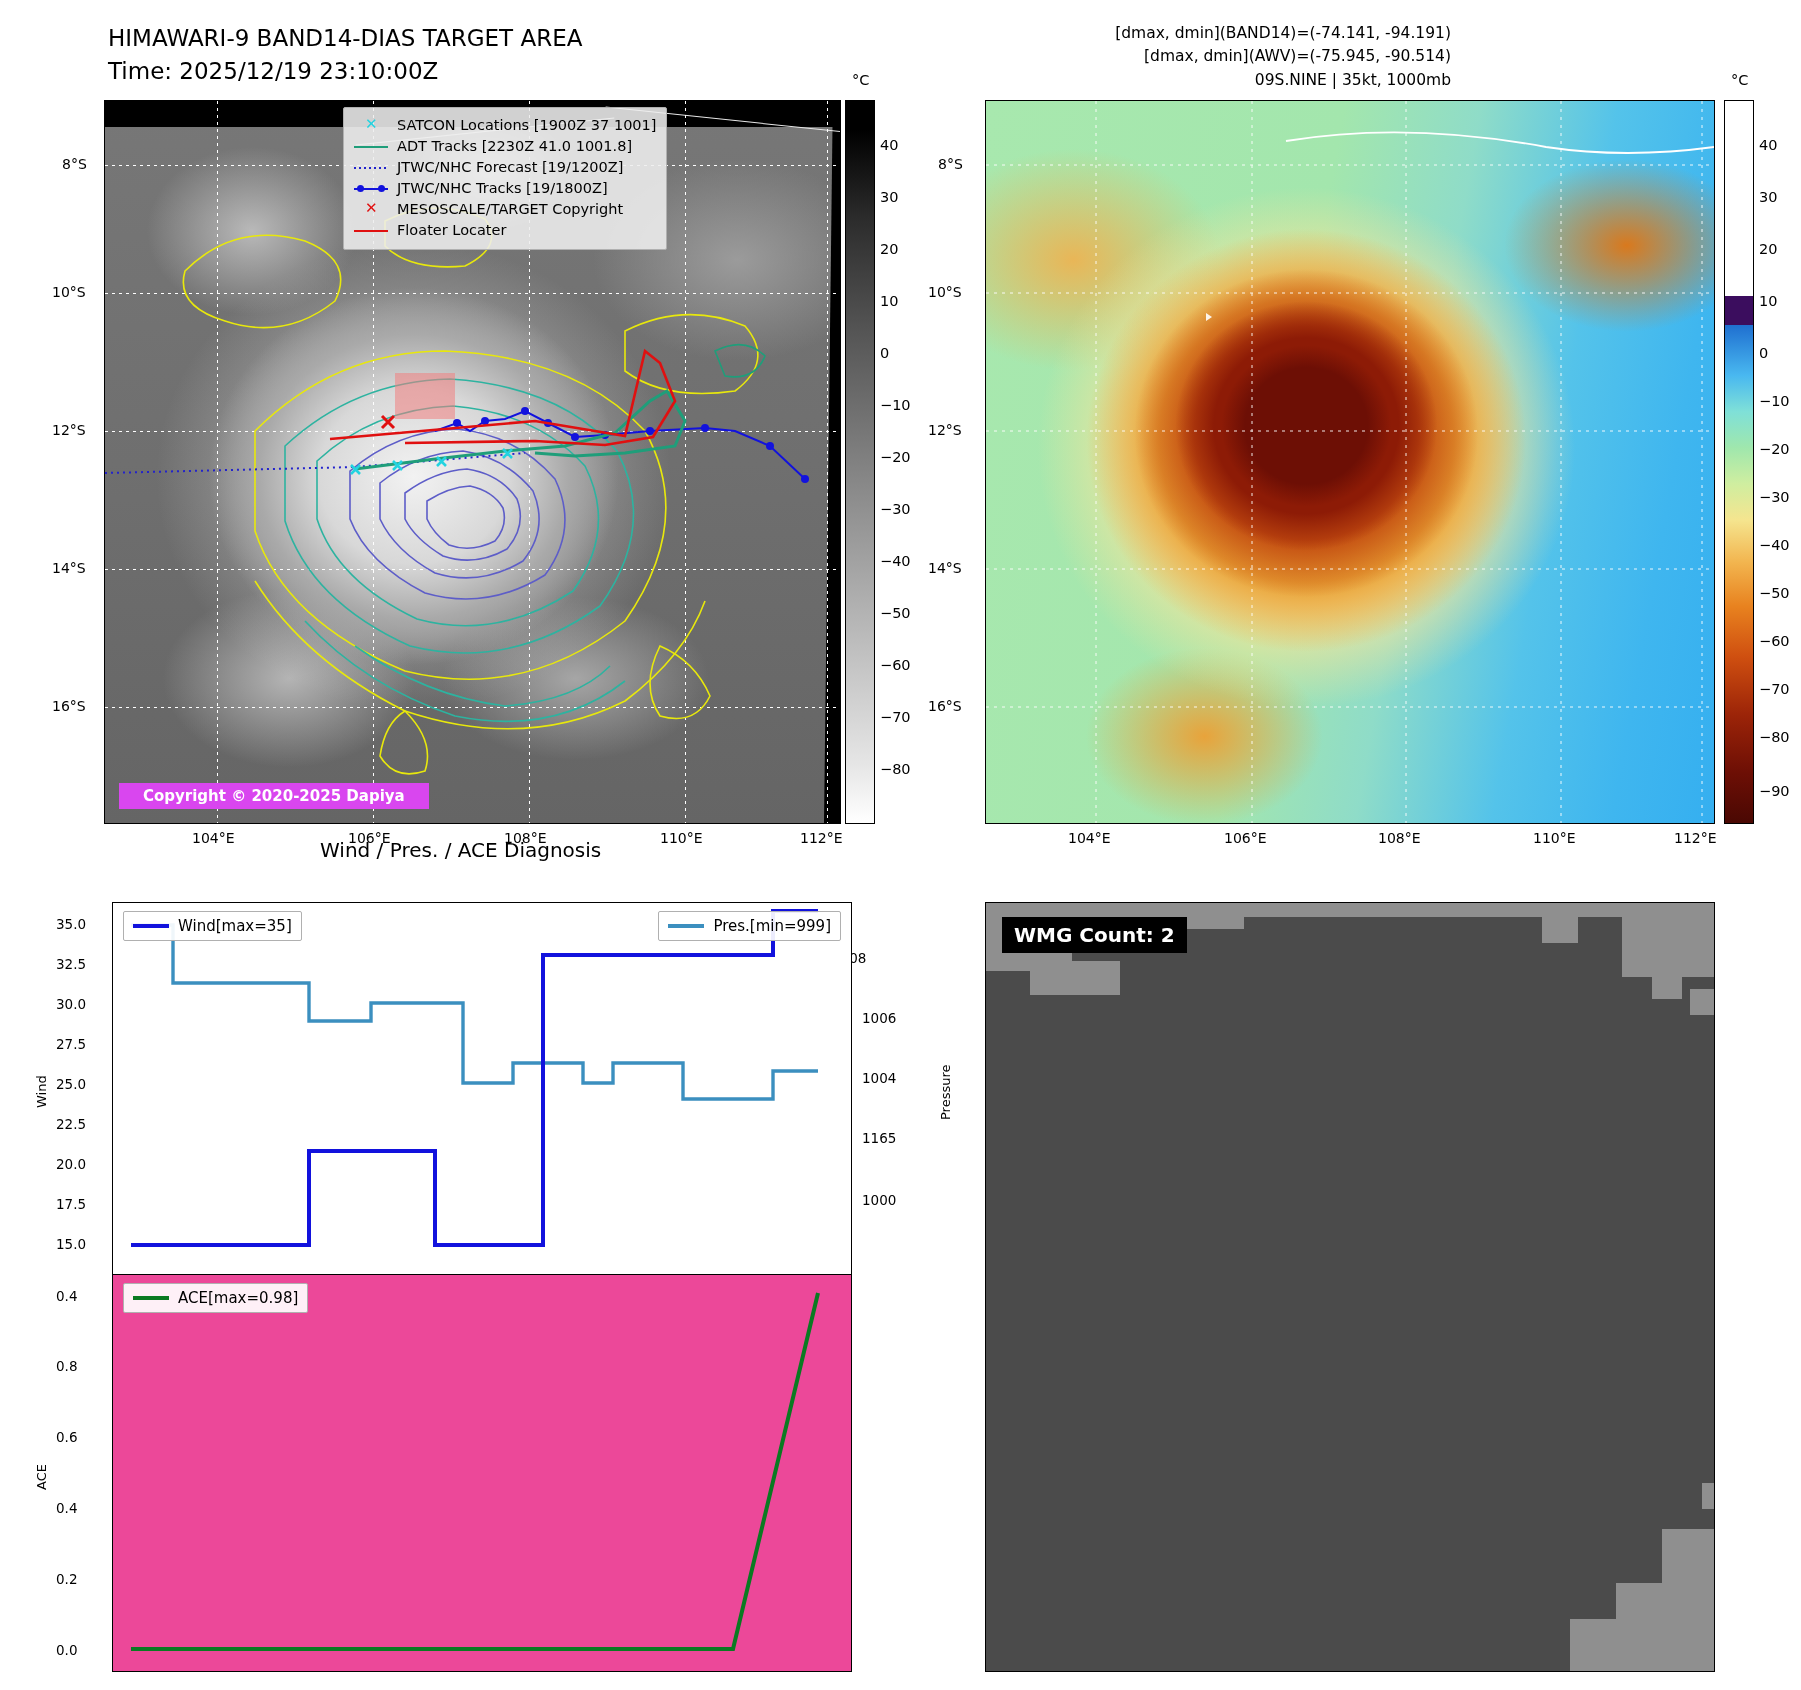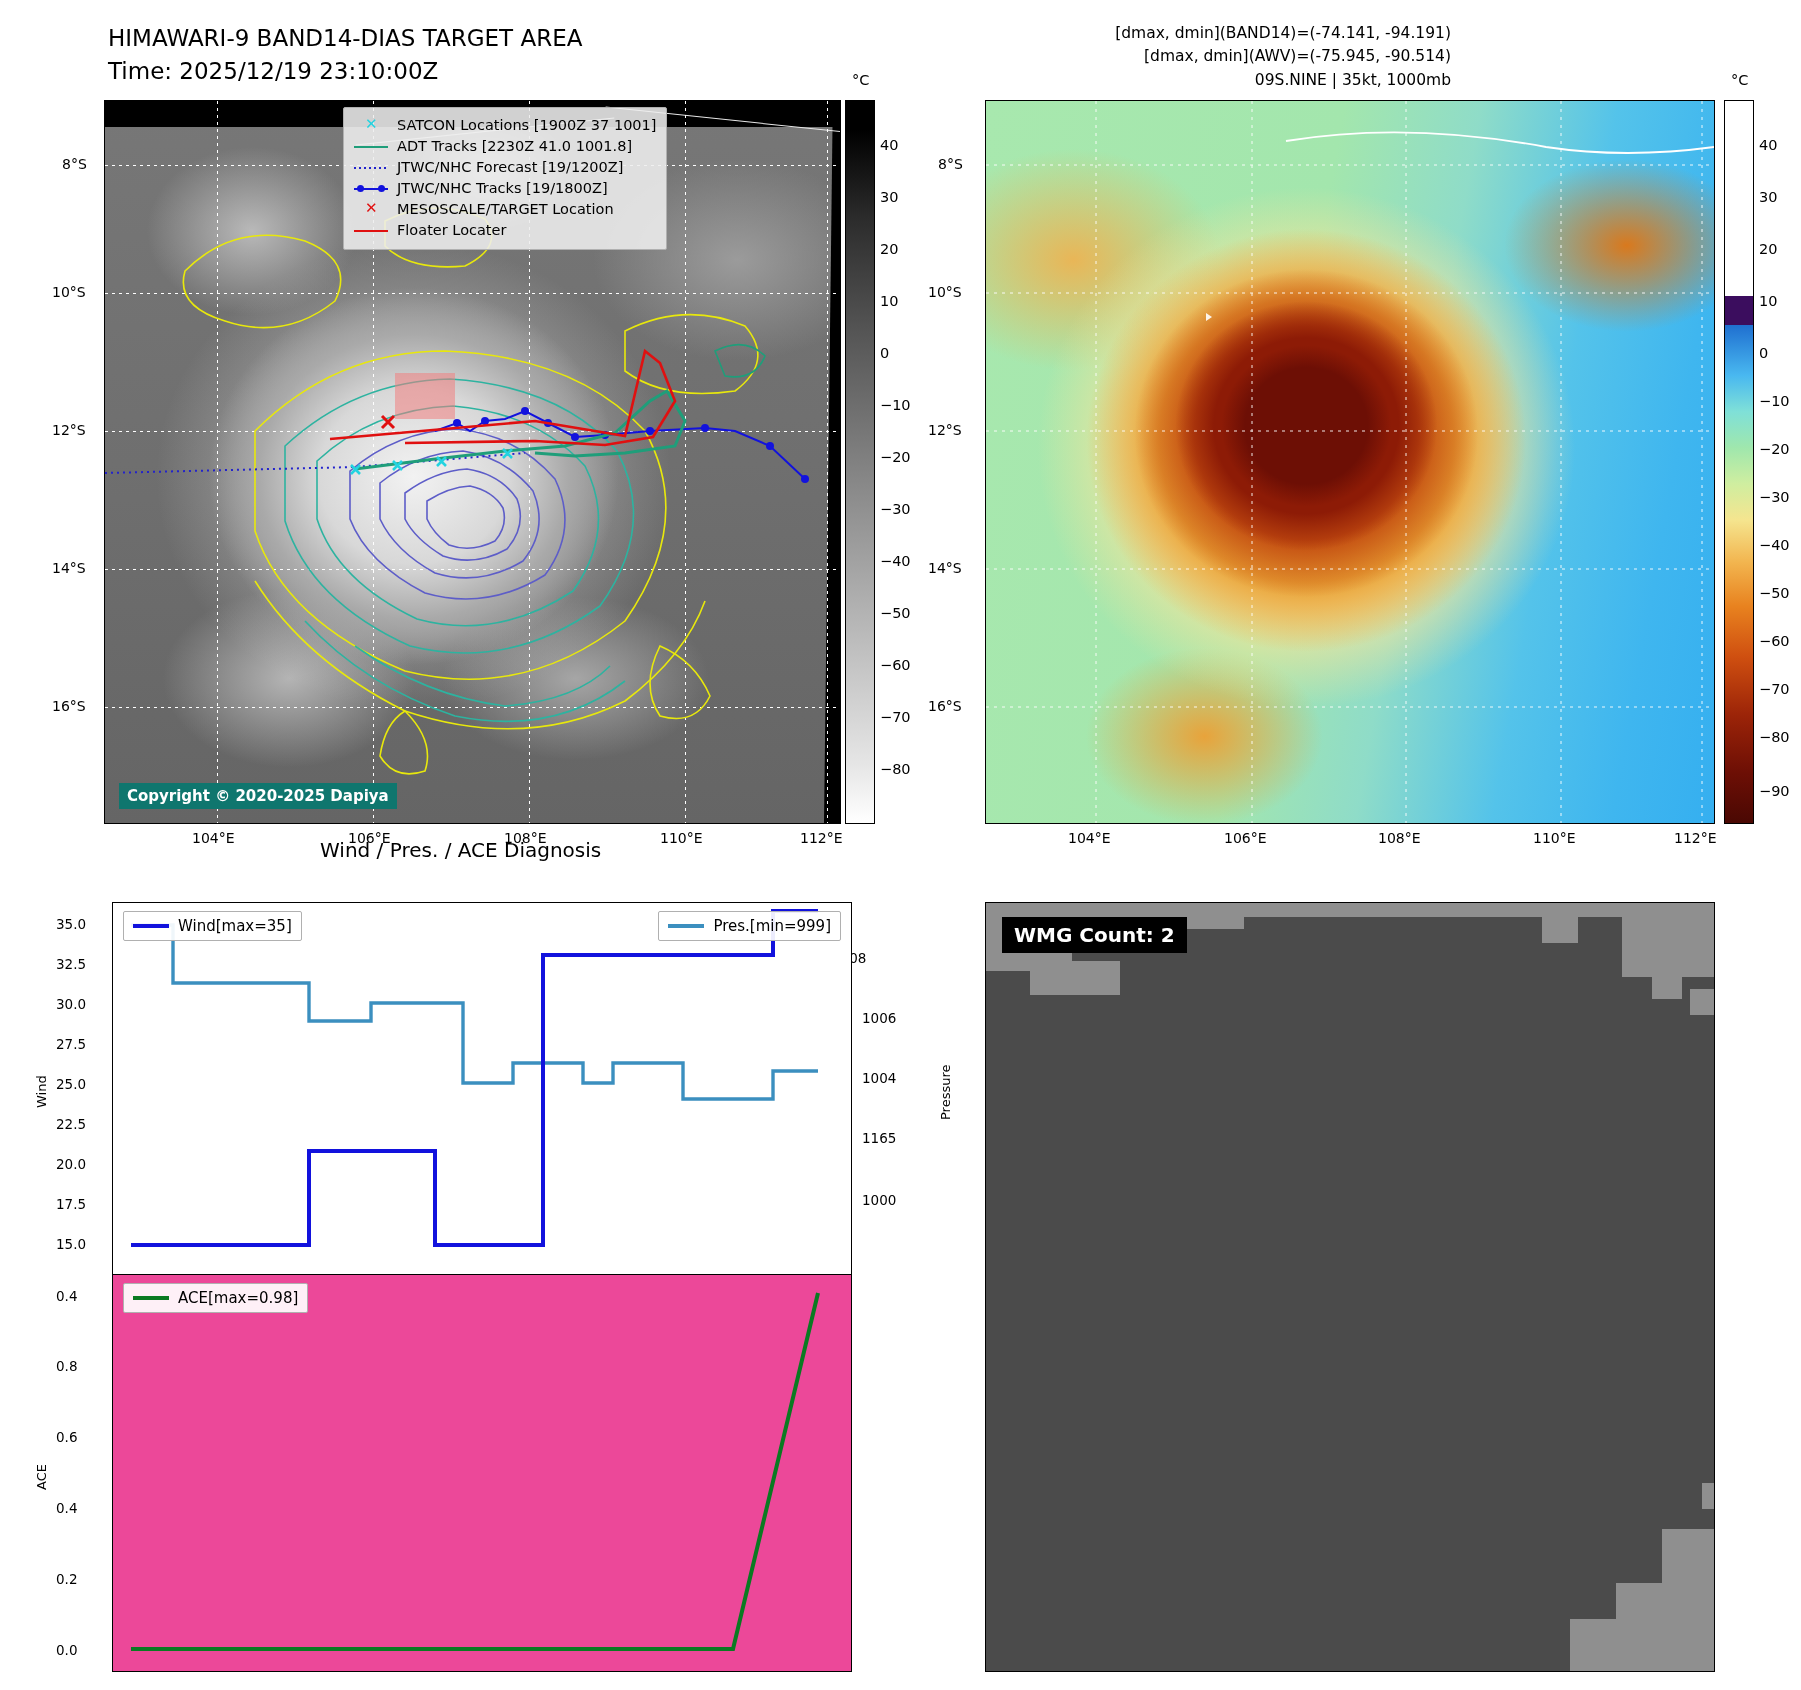--- a/index.html
+++ b/index.html
@@ -89,25 +89,25 @@
     border-radius: 2px;
   }
   #tl-legend .row { display: flex; align-items: center; gap: 9px; white-space: nowrap; }
   .swatch { width: 34px; height: 14px; position: relative; flex: 0 0 34px; }
   .sw-line { position: absolute; left: 0; right: 0; top: 6px; height: 2px; }
   .sw-dot { position: absolute; width: 7px; height: 7px; border-radius: 50%; top: 3.5px; }
   .sw-x { position: absolute; left: 11px; top: -2px; font-size: 15px; font-weight: bold; line-height: 1; }
   #tl-copyright {
     position: absolute;
     left: 14px; bottom: 14px;
-    background: #0f766e;
+    background: #d946ef;
     color: #fff;
     font-size: 15px;
     font-weight: bold;
-    padding: 4px 8px;
+    padding: 4px 24px;
   }
   .cbar-title {
     position: absolute;
     font-size: 14.5px;
   }
   #tl-cbar {
     position: absolute;
     left: 845px; top: 100px;
     width: 28px; height: 722px;
     border: 1px solid #000;
@@ -348,21 +348,21 @@
           <span class="sw-line" style="background:#1212dd;"></span>
           <span class="sw-dot" style="background:#1212dd;left:3px;"></span>
           <span class="sw-dot" style="background:#1212dd;left:24px;"></span>
         </span>
         <span>JTWC/NHC Tracks [19/1800Z]</span>
       </div>
       <div class="row">
         <span class="swatch">
             <span class="sw-x" style="color:#e01010;">✕</span>
           </span>
-        <span>MESOSCALE/TARGET Location</span>
+        <span>MESOSCALE/TARGET Copyright</span>
       </div>
       <div class="row">
         <span class="swatch">
             <span class="sw-line" style="background:#e01010;"></span>
           </span>
         <span>Floater Locater</span>
       </div>
     </div>
 
     <div id="tl-copyright">Copyright © 2020-2025 Dapiya</div>

